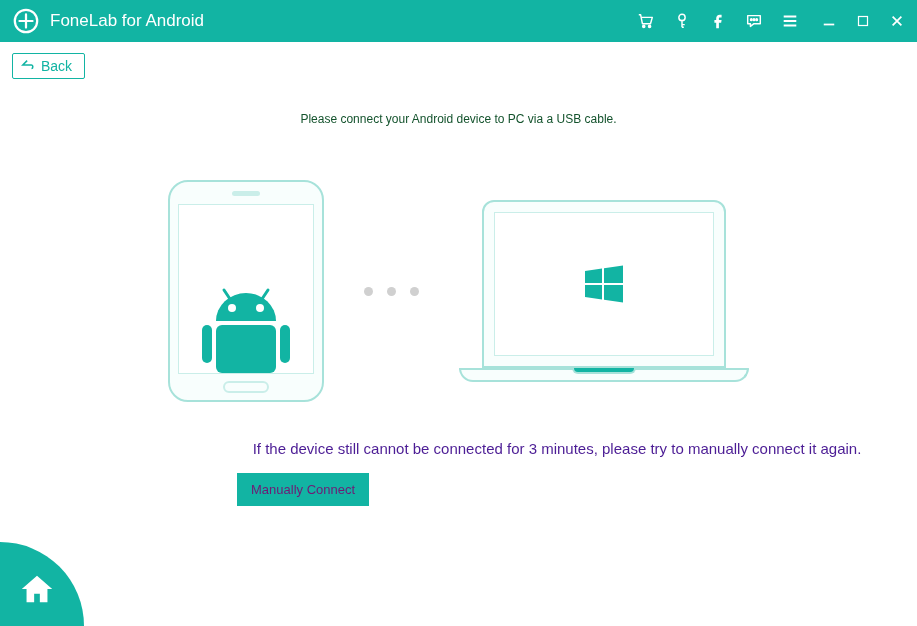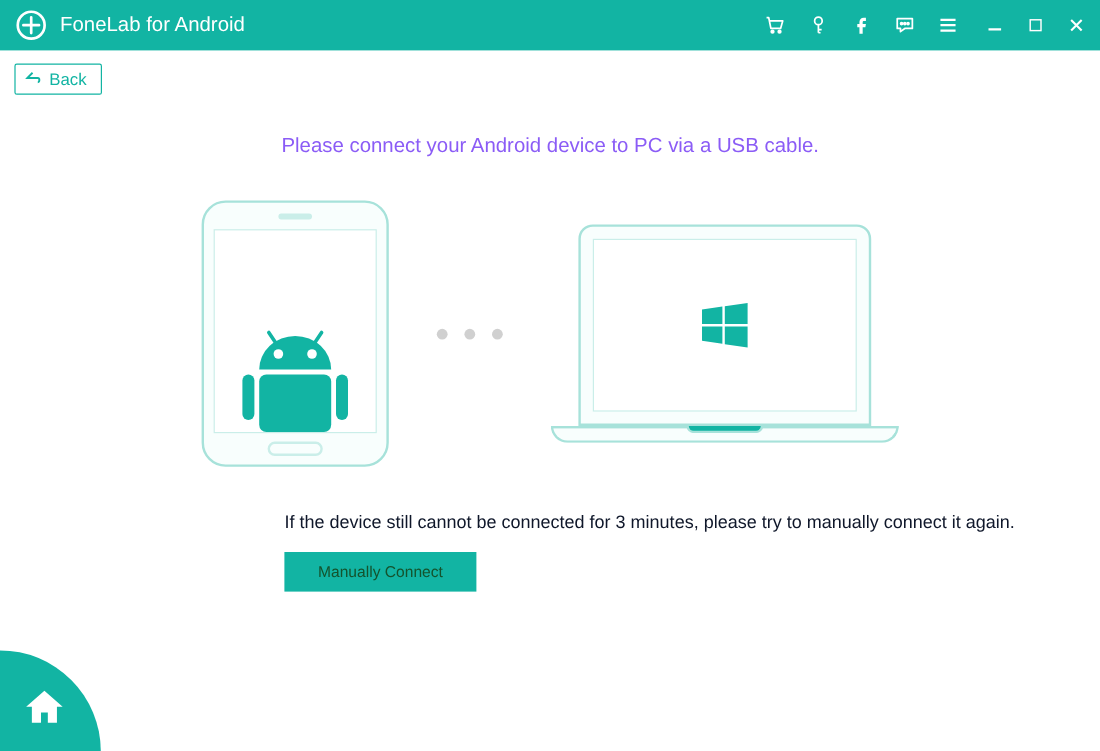--- a/index.html
+++ b/index.html
@@ -71,24 +71,24 @@
     gap: 6px;
     cursor: pointer;
     border-radius: 2px;
   }
   .content {
     margin-top: 70px;
     text-align: center;
     padding: 0 40px;
   }
   .instruction {
-    font-size: 17px;
-    color: #8b5cf6;
+    font-size: 12px;
+    color: #14532d;
     margin-top: 14px;
-    margin-bottom: 35px;
+    margin-bottom: 54px;
   }
   .devices {
     display: flex;
     justify-content: center;
     align-items: center;
     gap: 40px;
   }
   .phone {
     width: 156px;
     height: 222px;
@@ -187,31 +187,31 @@
     border-radius: 0 0 8px 8px;
     background: #12b4a3;
   }
   .windows-logo {
     width: 42px;
     height: 42px;
   }
   .below-text {
     margin-top: 38px;
     font-size: 15px;
-    color: #0f172a;
-    text-align: left;
+    color: #4c1d95;
+    text-align: center;
     padding-left: 197px;
   }
   .manual-btn {
     margin-top: 16px;
     margin-left: 197px;
     background: #12b4a3;
-    color: #14532d;
+    color: #701a75;
     border: none;
-    padding: 9px 28px;
+    padding: 9px 14px;
     font-size: 13px;
     cursor: pointer;
     display: block;
   }
   .backup-link {
     margin-top: 20px;
     margin-left: 197px;
     color: #2a7de1;
     font-size: 13px;
     cursor: pointer;

